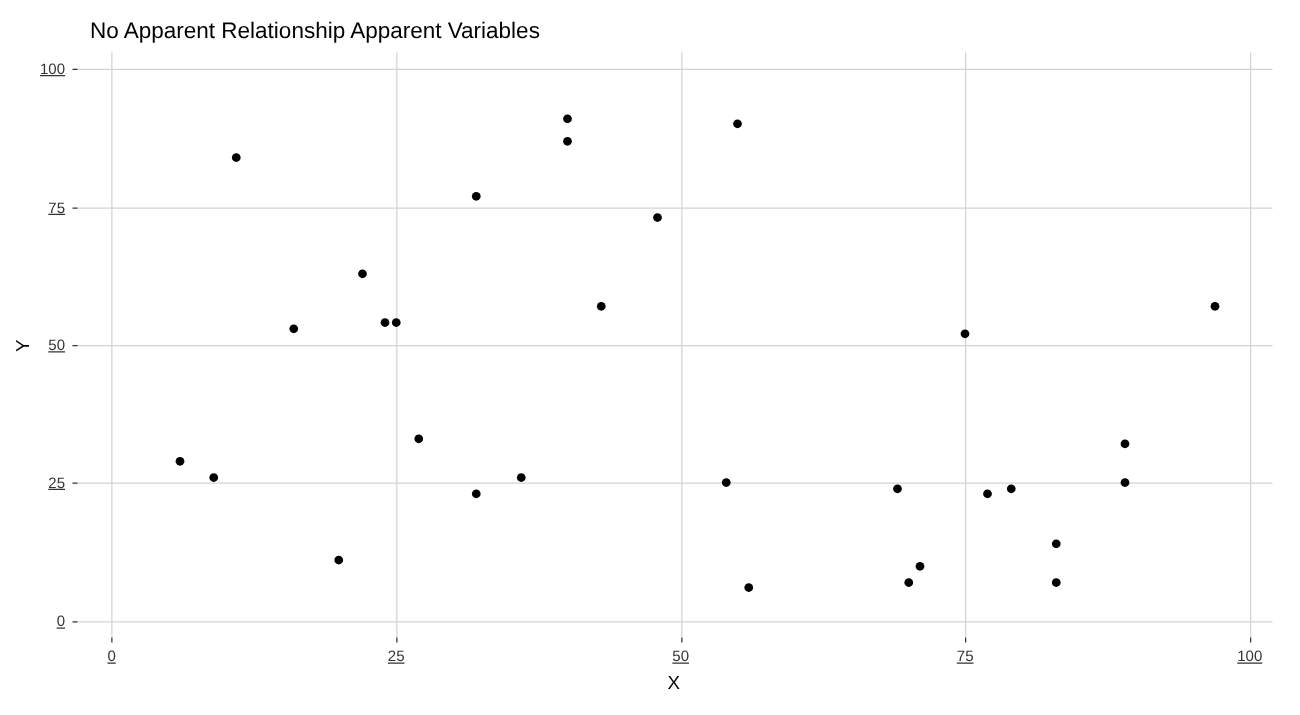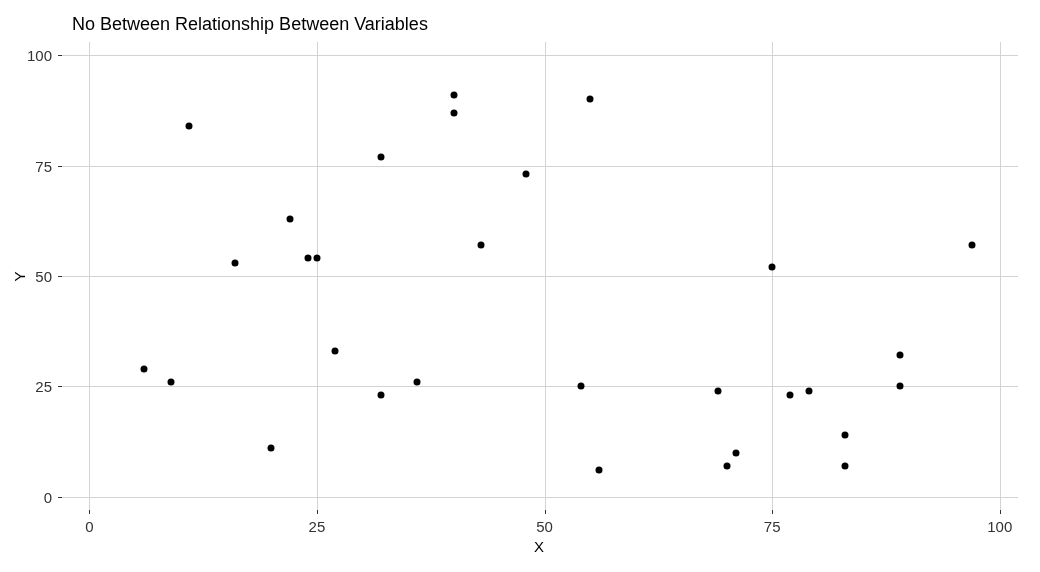--- a/index.html
+++ b/index.html
@@ -24,22 +24,23 @@
       background: #ffffff;
     }
     .gridline {
       position: absolute;
       background: #d3d3d3;
     }
     .gridline.h { height: 1px; }
     .gridline.v { width: 1px; }
     .tick-label {
       position: absolute;
-      font-size: 15px;
+      font-size: 12px;
       color: #333;
+      text-decoration: underline;
     }
     .tick-label.y {
       text-align: right;
       transform: translateY(-50%);
     }
     .tick-label.x {
       text-align: center;
       transform: translateX(-50%);
     }
     .tick-mark {
@@ -62,21 +63,21 @@
       width: 7px;
       height: 7px;
       background: #000;
       border-radius: 50%;
       transform: translate(-50%, -50%);
     }
   </style>
 </head>
 <body>
 
-<div class="chart-title">No Between Relationship Between Variables</div>
+<div class="chart-title">No Apparent Relationship Apparent Variables</div>
 
 <div class="plot-region" id="plot" style="left: 62px; top: 42px; width: 956px; height: 468px;">
     <div class="gridline h" style="left: 0px; top: 454.755px; width: 956px;"></div>
     <div class="gridline h" style="left: 0px; top: 344.377px; width: 956px;"></div>
     <div class="gridline h" style="left: 0px; top: 234px; width: 956px;"></div>
     <div class="gridline h" style="left: 0px; top: 123.623px; width: 956px;"></div>
     <div class="gridline h" style="left: 0px; top: 13.2453px; width: 956px;"></div>
     <div class="gridline v" style="top: 0px; left: 27.3143px; height: 468px;"></div>
     <div class="gridline v" style="top: 0px; left: 254.933px; height: 468px;"></div>
     <div class="gridline v" style="top: 0px; left: 482.552px; height: 468px;"></div>

